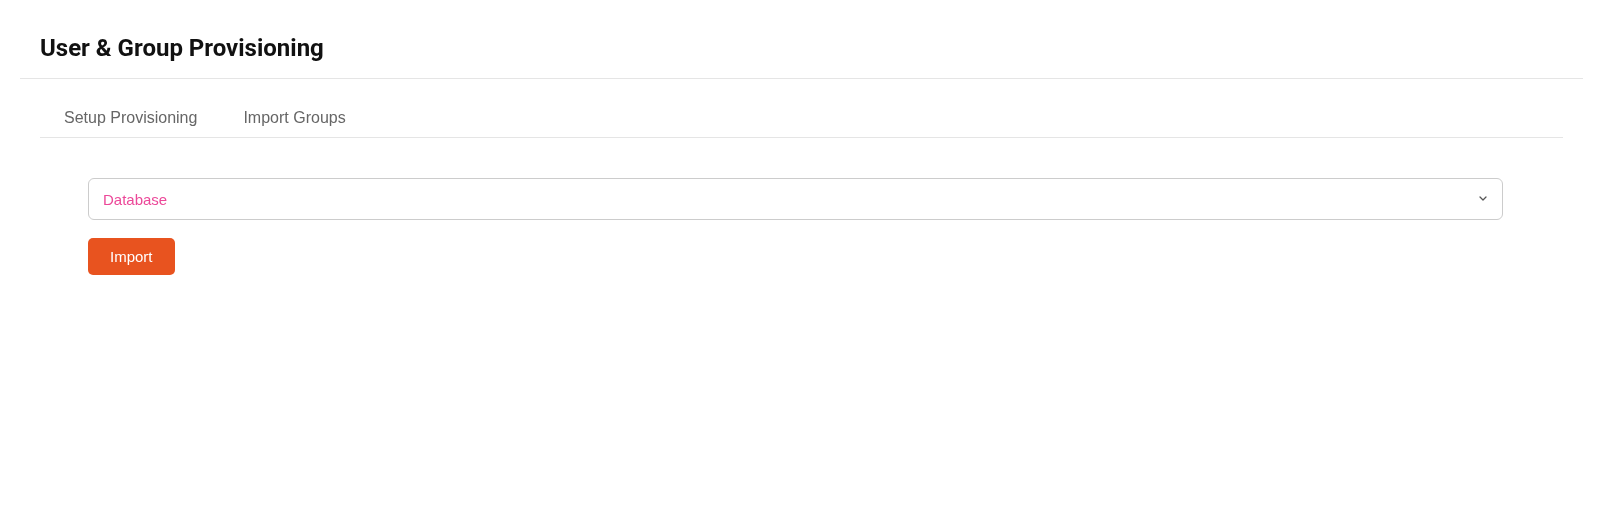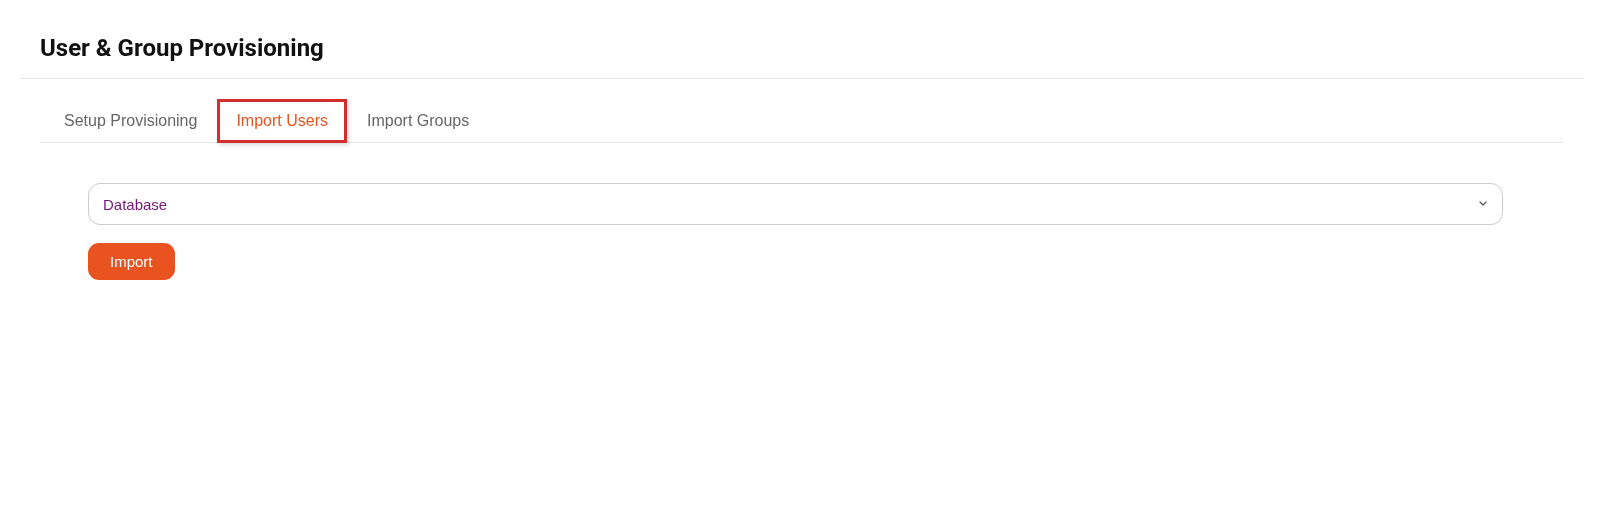--- a/index.html
+++ b/index.html
@@ -21,21 +21,21 @@
       color: #111;
       margin-bottom: 16px;
     }
     .header-divider {
       border: none;
       border-top: 1px solid #e5e5e5;
       margin: 0 -20px 20px -20px;
     }
     .tabs {
       display: flex;
-      gap: 4px;
+      gap: 14px;
       border-bottom: 1px solid #e5e5e5;
       margin-bottom: 40px;
       padding-left: 8px;
     }
     .tab {
       padding: 10px 16px;
       color: #666;
       font-size: 16px;
       cursor: pointer;
       background: transparent;
@@ -61,56 +61,55 @@
       margin-bottom: 10px;
     }
     .select-wrapper {
       position: relative;
       margin-bottom: 18px;
     }
     .select {
       width: 100%;
       padding: 10px 14px;
       font-size: 15px;
-      color: #701a75;
+      color: #ec4899;
       border: 1px solid #ccc;
-      border-radius: 12px;
+      border-radius: 6px;
       background: #fff;
       appearance: none;
       cursor: pointer;
       height: 42px;
     }
     .select-chevron {
       position: absolute;
       right: 14px;
       top: 50%;
       transform: translateY(-50%);
       pointer-events: none;
       color: #555;
     }
     .btn-primary {
       background: #e8531f;
       color: #fff;
       border: none;
-      border-radius: 11px;
+      border-radius: 5px;
       padding: 10px 22px;
       font-size: 15px;
       cursor: pointer;
     }
   </style>
 </head>
 <body>
 
 <div class="page">
   <h1 class="page-title">User &amp; Group Provisioning</h1>
   <hr class="header-divider">
 
   <div class="tabs">
     <button class="tab">Setup Provisioning</button>
-    <button class="tab active highlighted">Import Users</button>
     <button class="tab">Import Groups</button>
   </div>
 
   <div class="content">
     <div class="select-wrapper">
       <select class="select">
         <option>Database</option>
       </select>
       <span class="select-chevron">
         <svg width="12" height="12" viewBox="0 0 24 24" fill="none" stroke="currentColor" stroke-width="2.5" stroke-linecap="round" stroke-linejoin="round">

